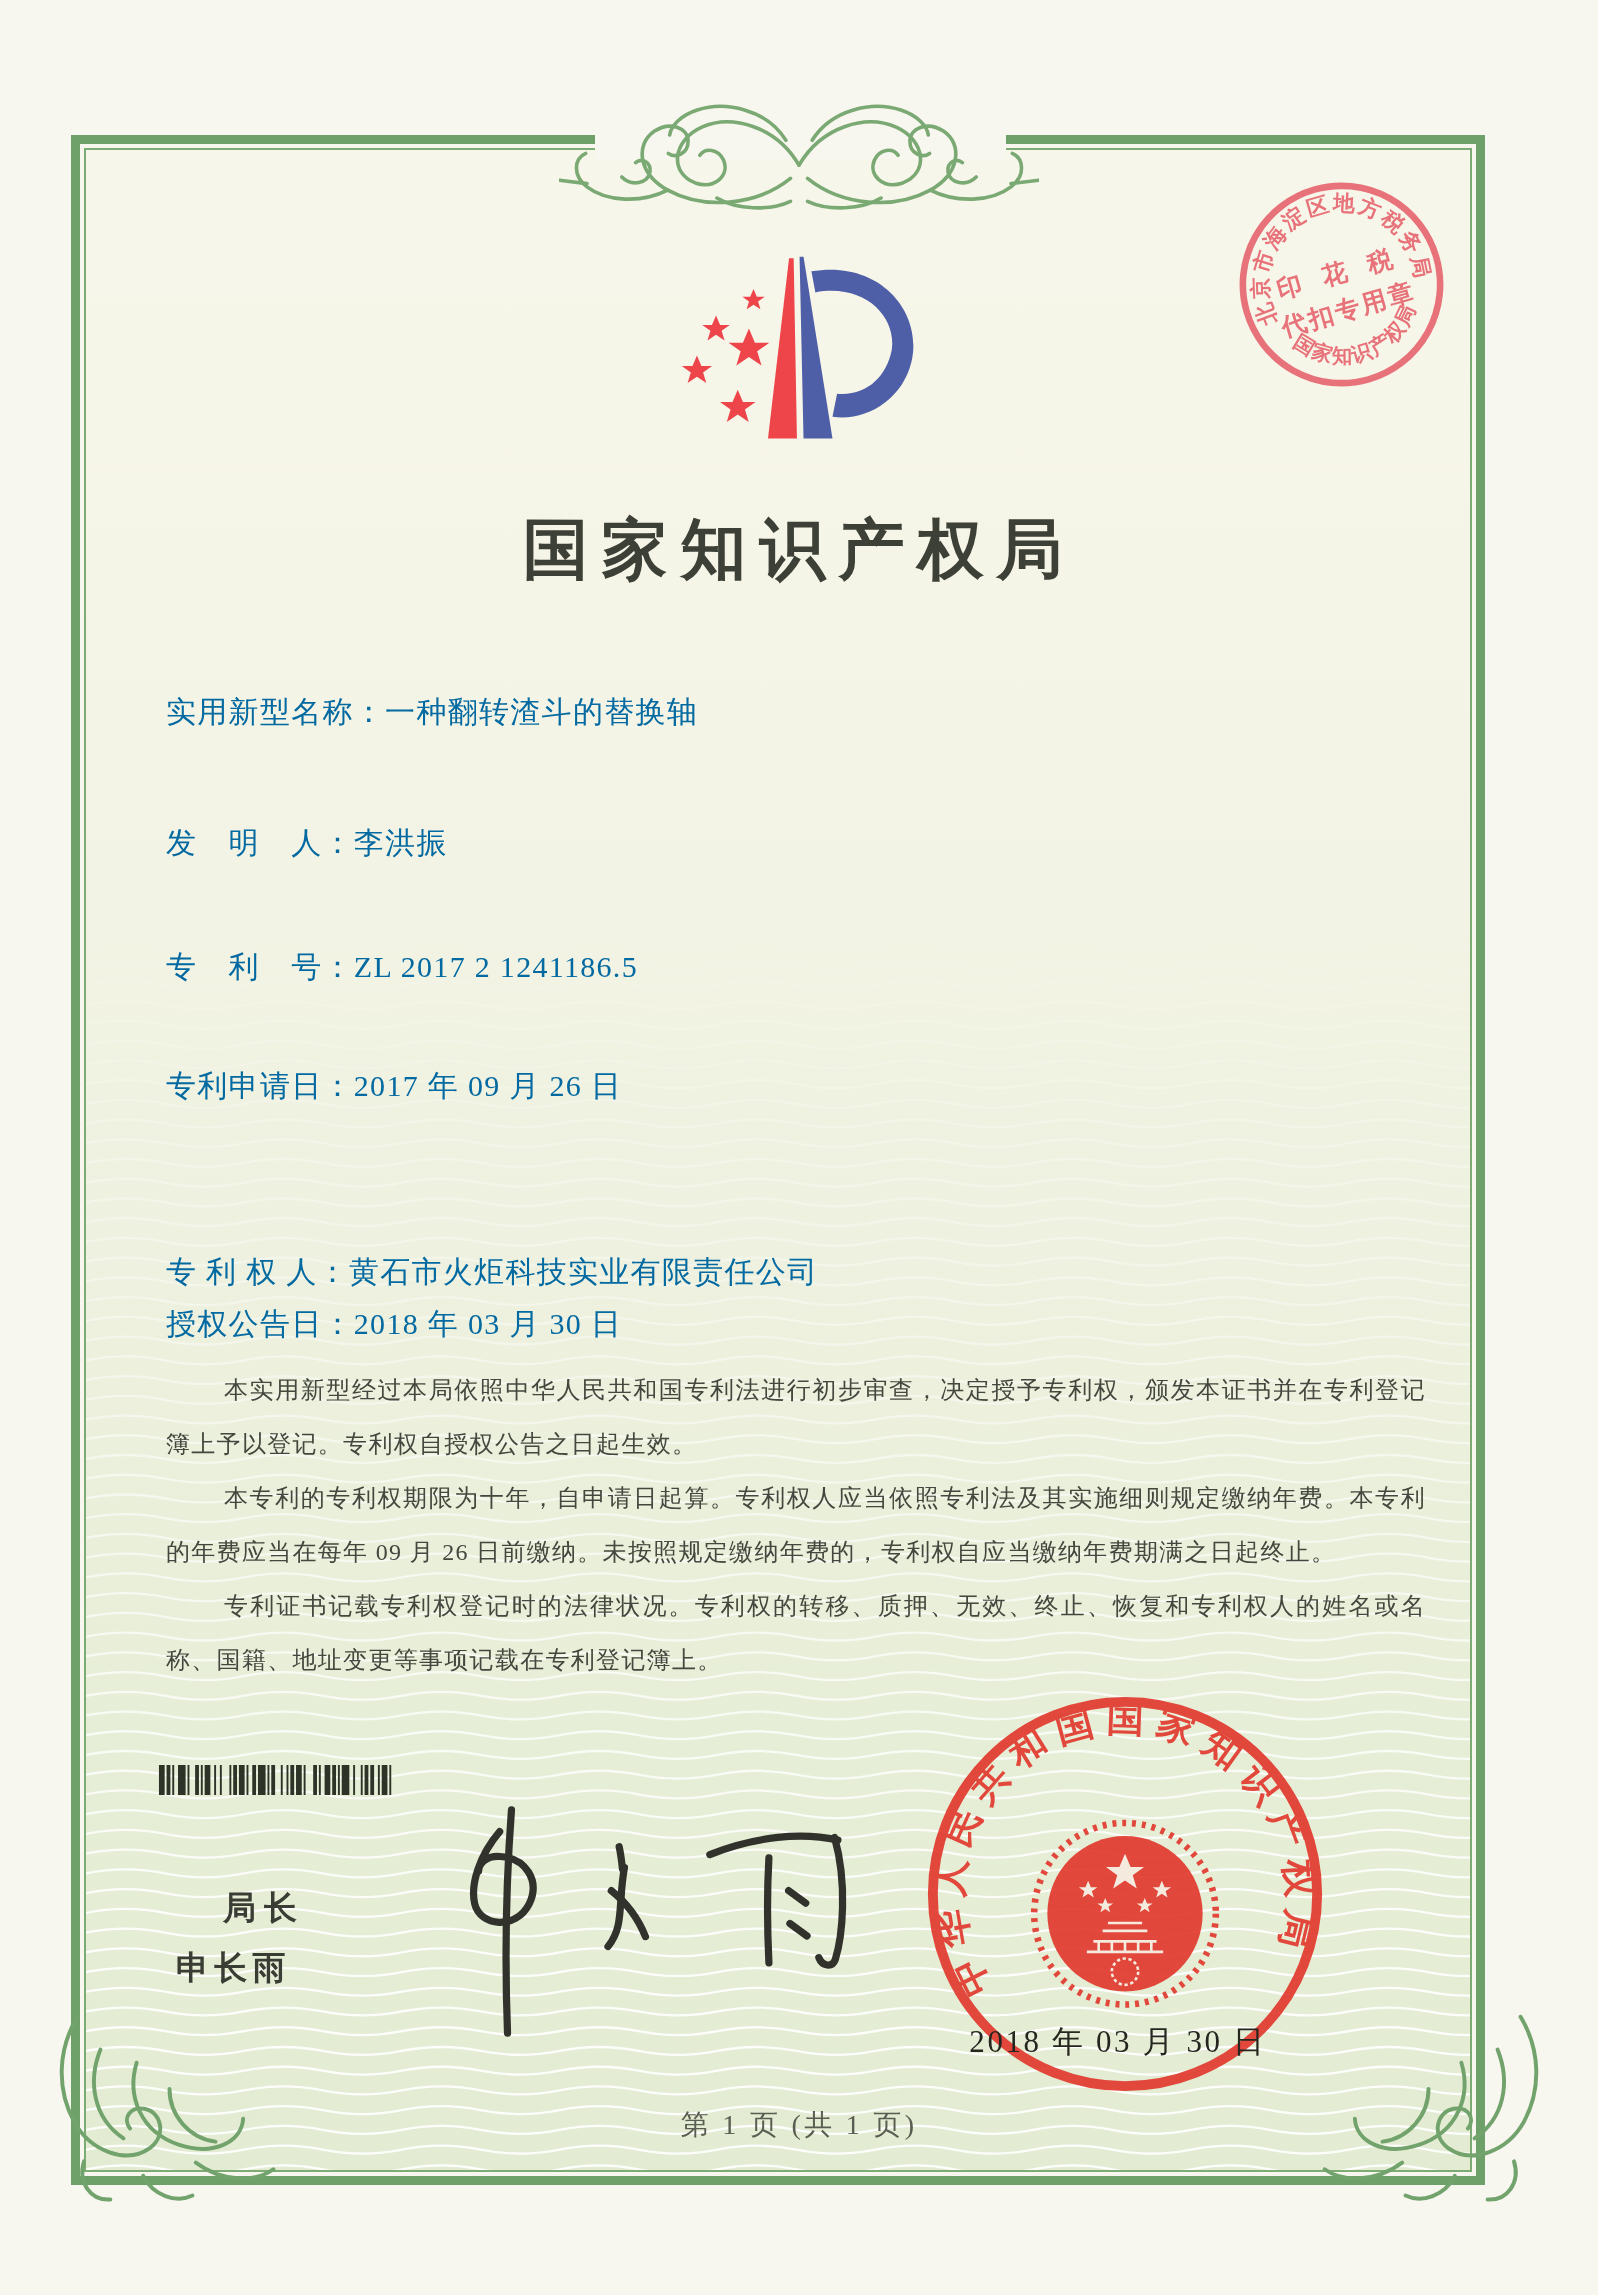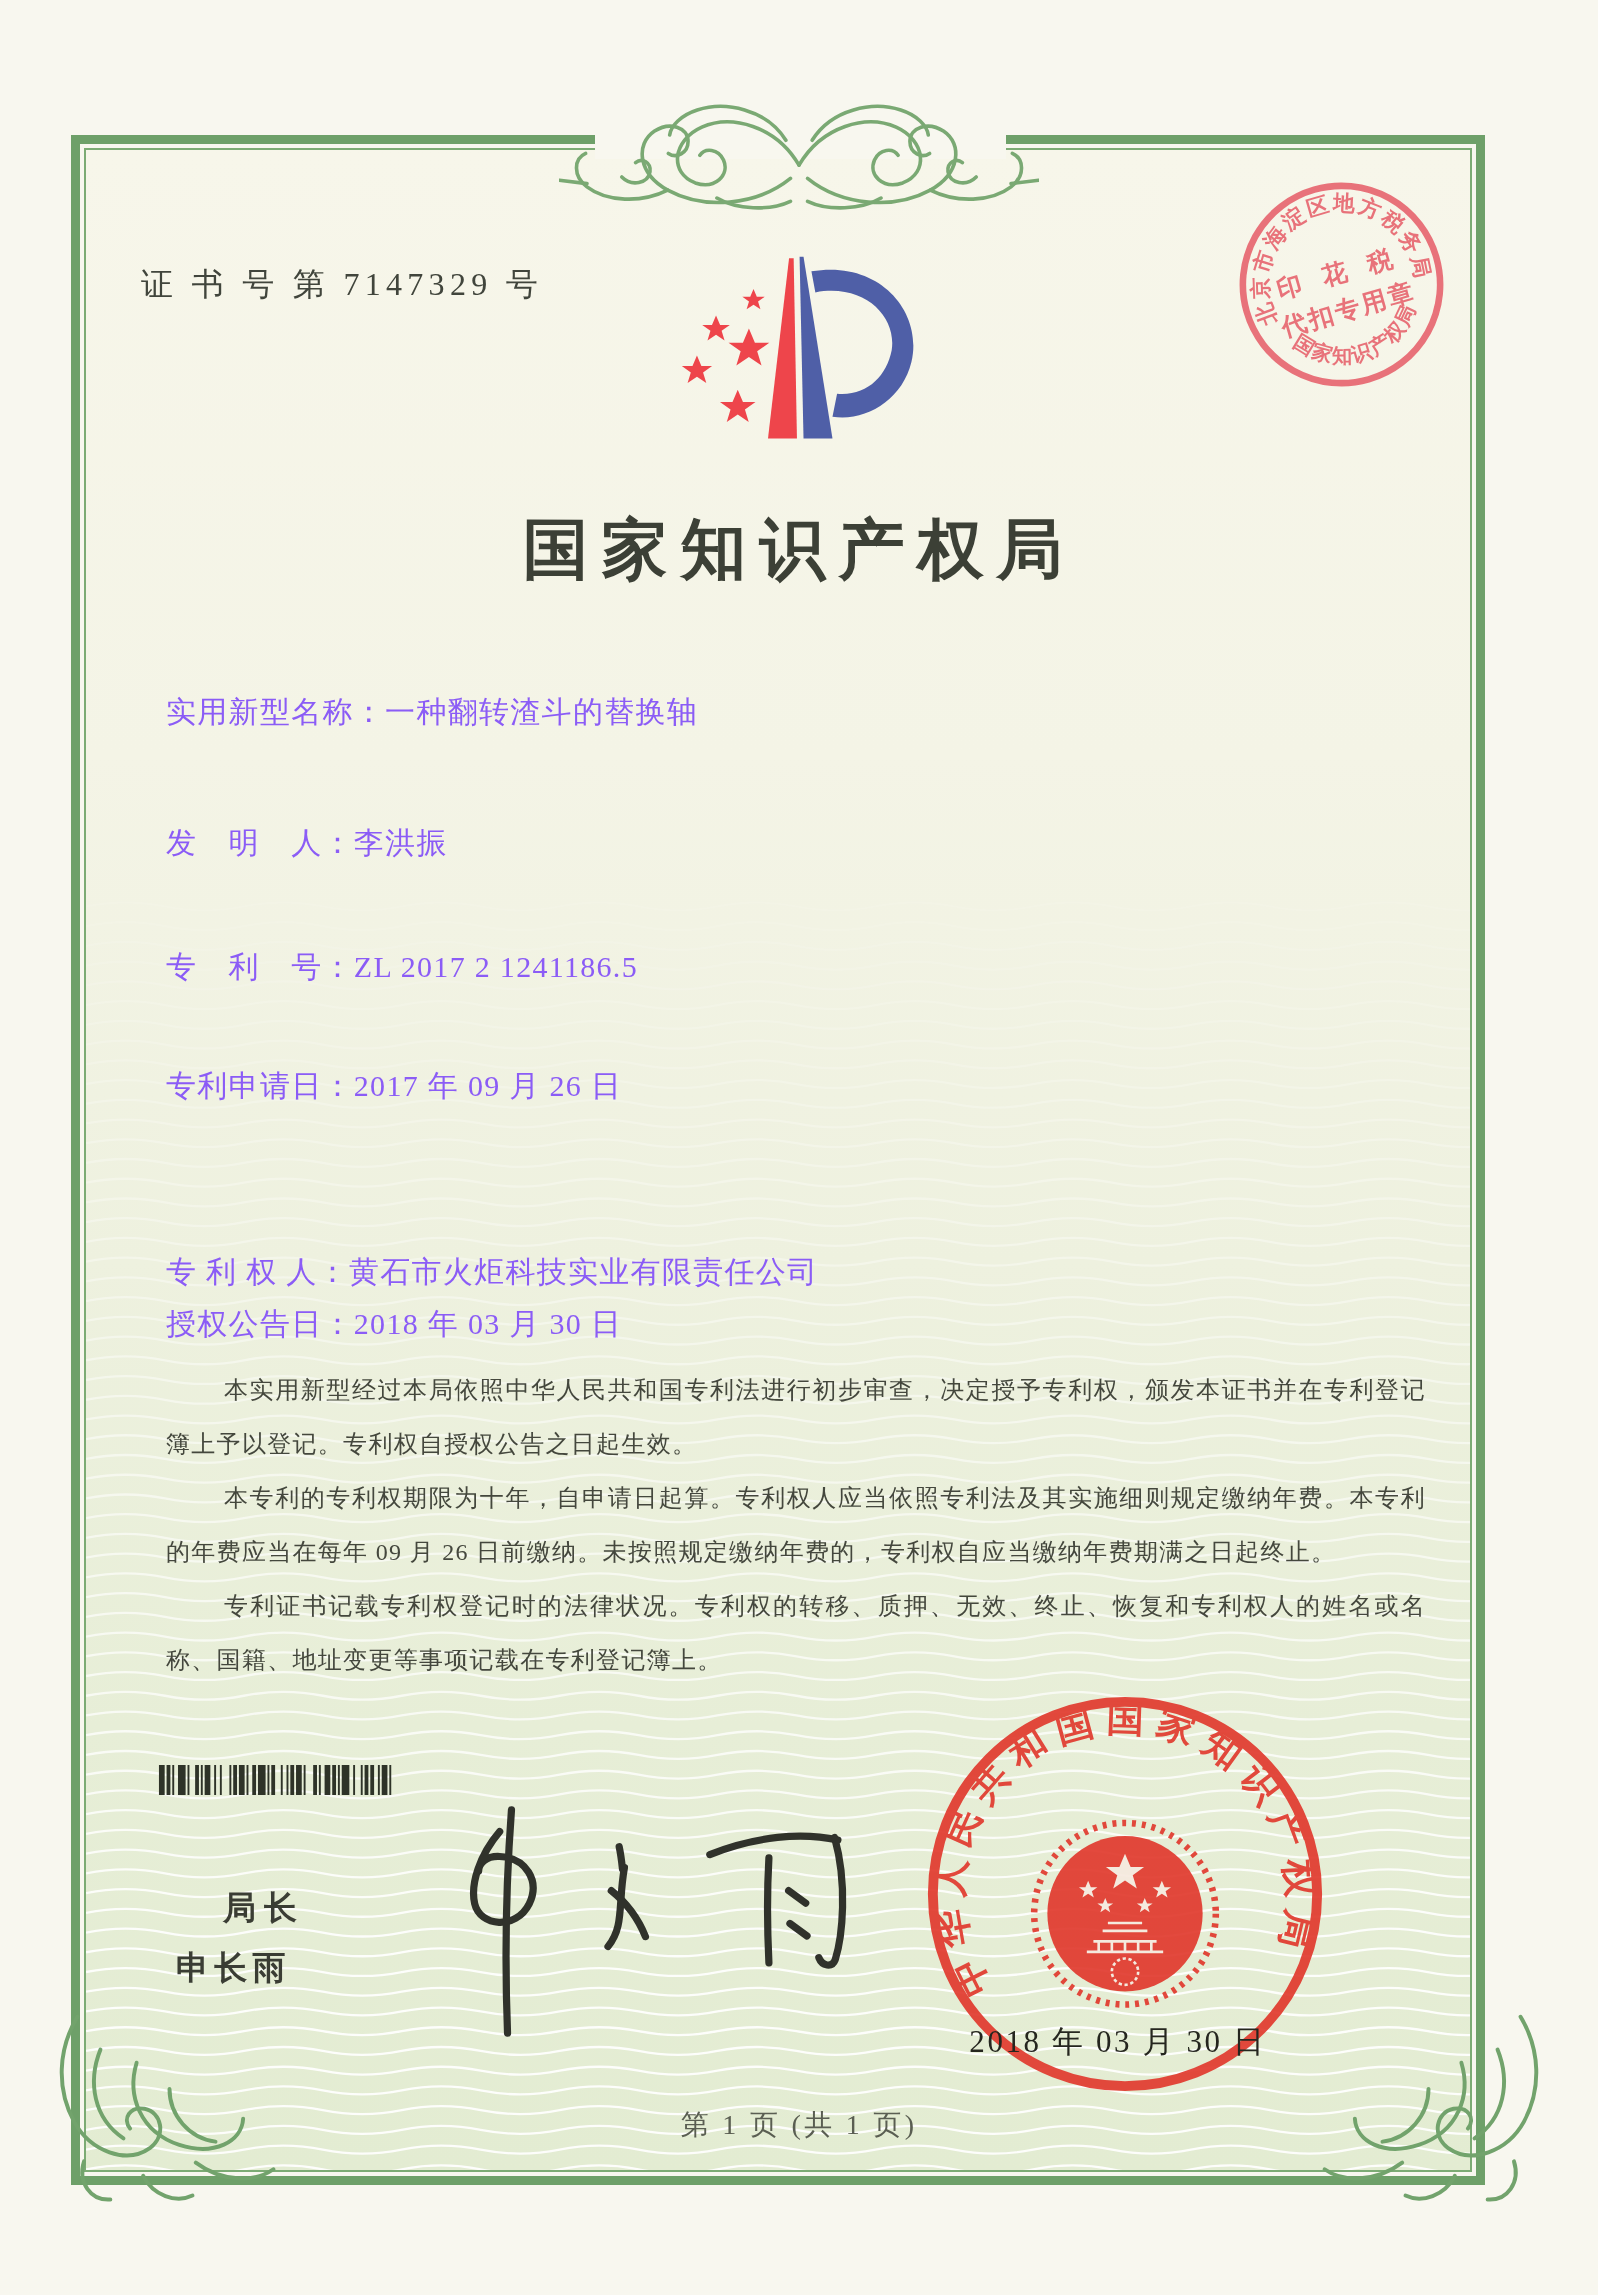--- a/index.html
+++ b/index.html
@@ -9,21 +9,21 @@
   .frame{position:absolute;left:71px;top:135px;width:1396px;height:2032px;
          border:9.2px solid #6ea069;}
   .frame-inner{position:absolute;left:4px;top:4px;right:4px;bottom:4px;border:2px solid #7cab74;}
   .interior{position:absolute;left:86px;top:150px;width:1384px;height:2020px;
             background:linear-gradient(180deg,#f7f6ea 0%,#f4f4e6 30%,#eef1df 55%,#e7eed7 78%,#e3ecd2 100%);}
   .waves{position:absolute;left:0;top:0;}
   
   .cert-no{position:absolute;left:141px;top:263px;font-size:32px;letter-spacing:5.3px;color:#41453c;}
   .title{position:absolute;left:0;top:505px;width:1598px;text-align:center;
          font-size:66px;font-weight:700;letter-spacing:13px;color:#3c4036;}
-  .field{position:absolute;left:166px;font-size:30px;color:#8b5cf6;letter-spacing:1.3px;white-space:nowrap;}
+  .field{position:absolute;left:166px;font-size:30px;color:#0369a1;letter-spacing:1.3px;white-space:nowrap;}
   .paragraphs{position:absolute;left:166px;top:1363px;width:1260px;font-size:24px;line-height:54px;
               color:#44473d;letter-spacing:1.3px;text-align:justify;}
   .paragraphs p{margin:0;text-indent:58px;}
   .director-role{position:absolute;left:176px;top:1886px;font-size:33px;letter-spacing:8px;color:#3a3d34;font-weight:600;margin-left:47px;}
   .director-name{position:absolute;left:176px;top:1946px;font-size:33px;letter-spacing:5.3px;color:#3a3d34;font-weight:600;font-family:Liberation Serif, serif;}
   .seal-date{position:absolute;left:934px;top:2021px;width:368px;text-align:center;
              font-size:31px;letter-spacing:2.6px;color:#25261f;}
   .footer{position:absolute;left:0;top:2106px;width:1598px;text-align:center;
           font-size:28px;letter-spacing:3.3px;color:#5a5e52;}
   .abs{position:absolute;}
@@ -142,21 +142,20 @@
       <path d="M60,10 C30,60 28,120 55,170 C80,215 135,235 170,210 C196,190 188,155 162,150 C140,146 128,165 140,180"></path>
       <path d="M95,60 C75,110 85,165 130,195"></path>
       <path d="M150,80 C135,130 155,185 215,205 C268,222 310,200 312,165"></path>
       <path d="M200,120 C200,160 230,195 270,200"></path>
       <path d="M240,232 C280,262 330,262 358,242"></path>
       <path d="M70,230 C60,262 80,290 110,288"></path>
       <path d="M160,252 C175,282 210,294 235,282"></path>
     </g>
   </svg>
 
-  <div class="cert-no">证 书 号 第 7147329 号</div>
 
   <svg class="abs stamp-rot" style="left:1233px;top:176px;" width="217" height="217" viewBox="-165 -165 330 330">
     <g opacity="0.88">
       <circle cx="0" cy="0" r="150" fill="none" stroke="#e6606a" stroke-width="10"></circle>
       <path id="taxTop" d="M -108,29 A 112,112 0 1 1 108,29" fill="none"></path>
       <text font-size="33" letter-spacing="4" fill="#e6606a" font-weight="700">
         <textPath href="#taxTop" startOffset="2">北京市海淀区地方税务局</textPath>
       </text>
       <path id="taxBottom" d="M -97,68 A 118,118 0 0 0 97,68" fill="none"></path>
       <text font-size="31" letter-spacing="2" fill="#e6606a" font-weight="700">

